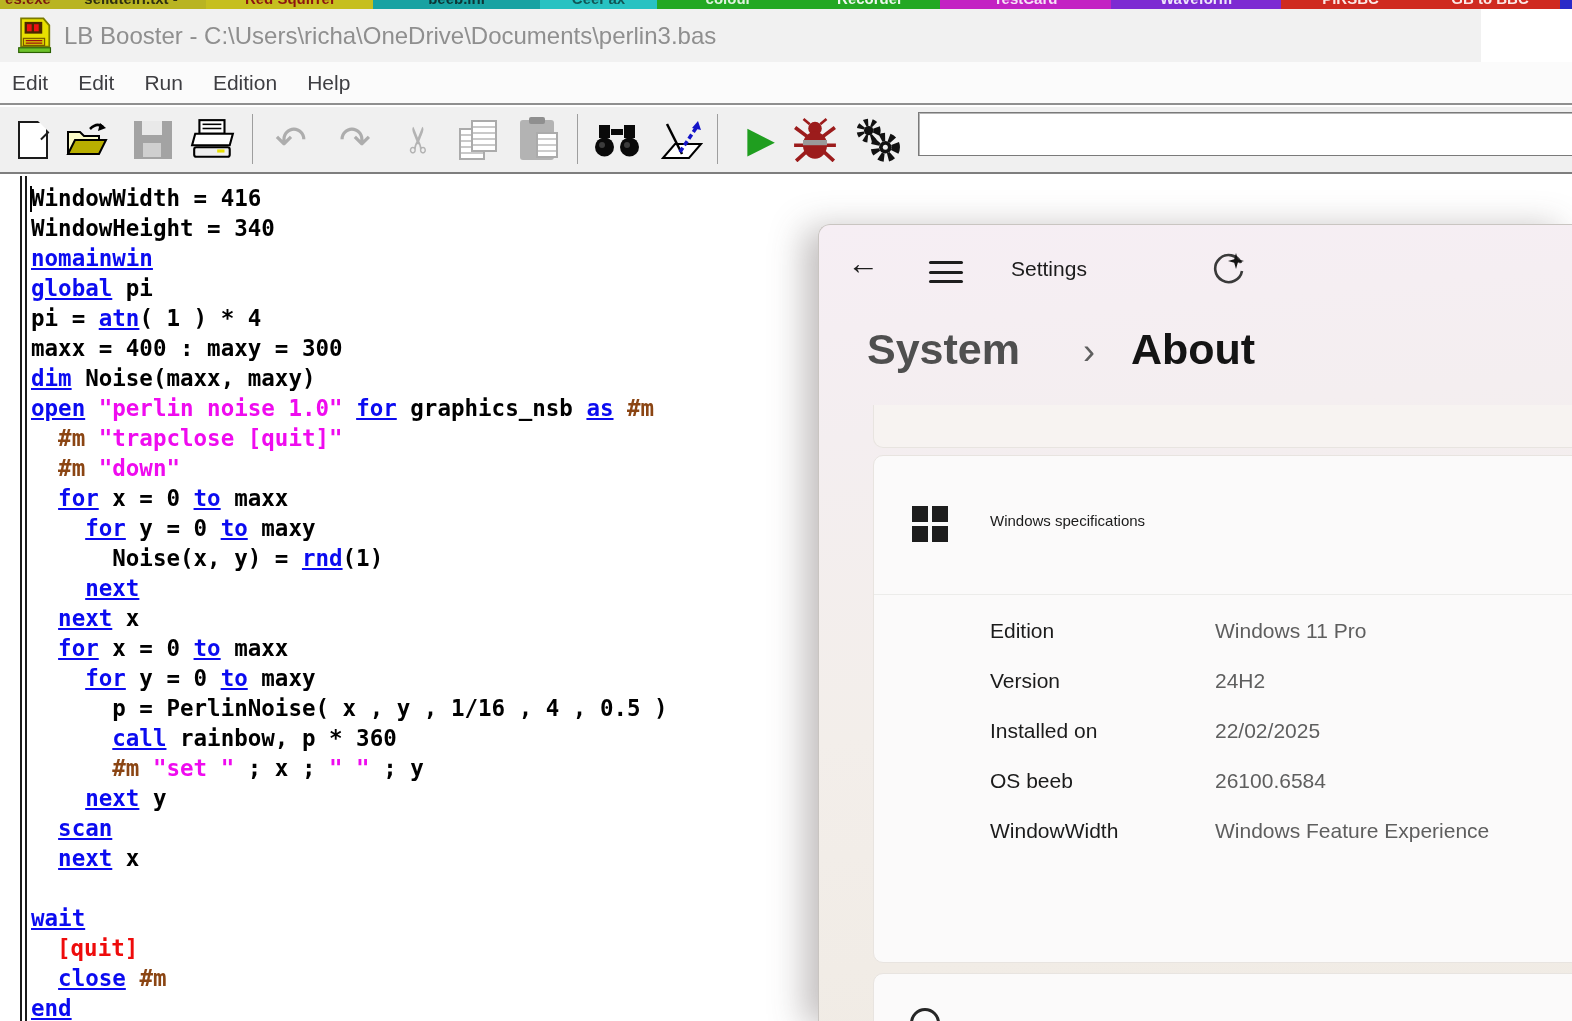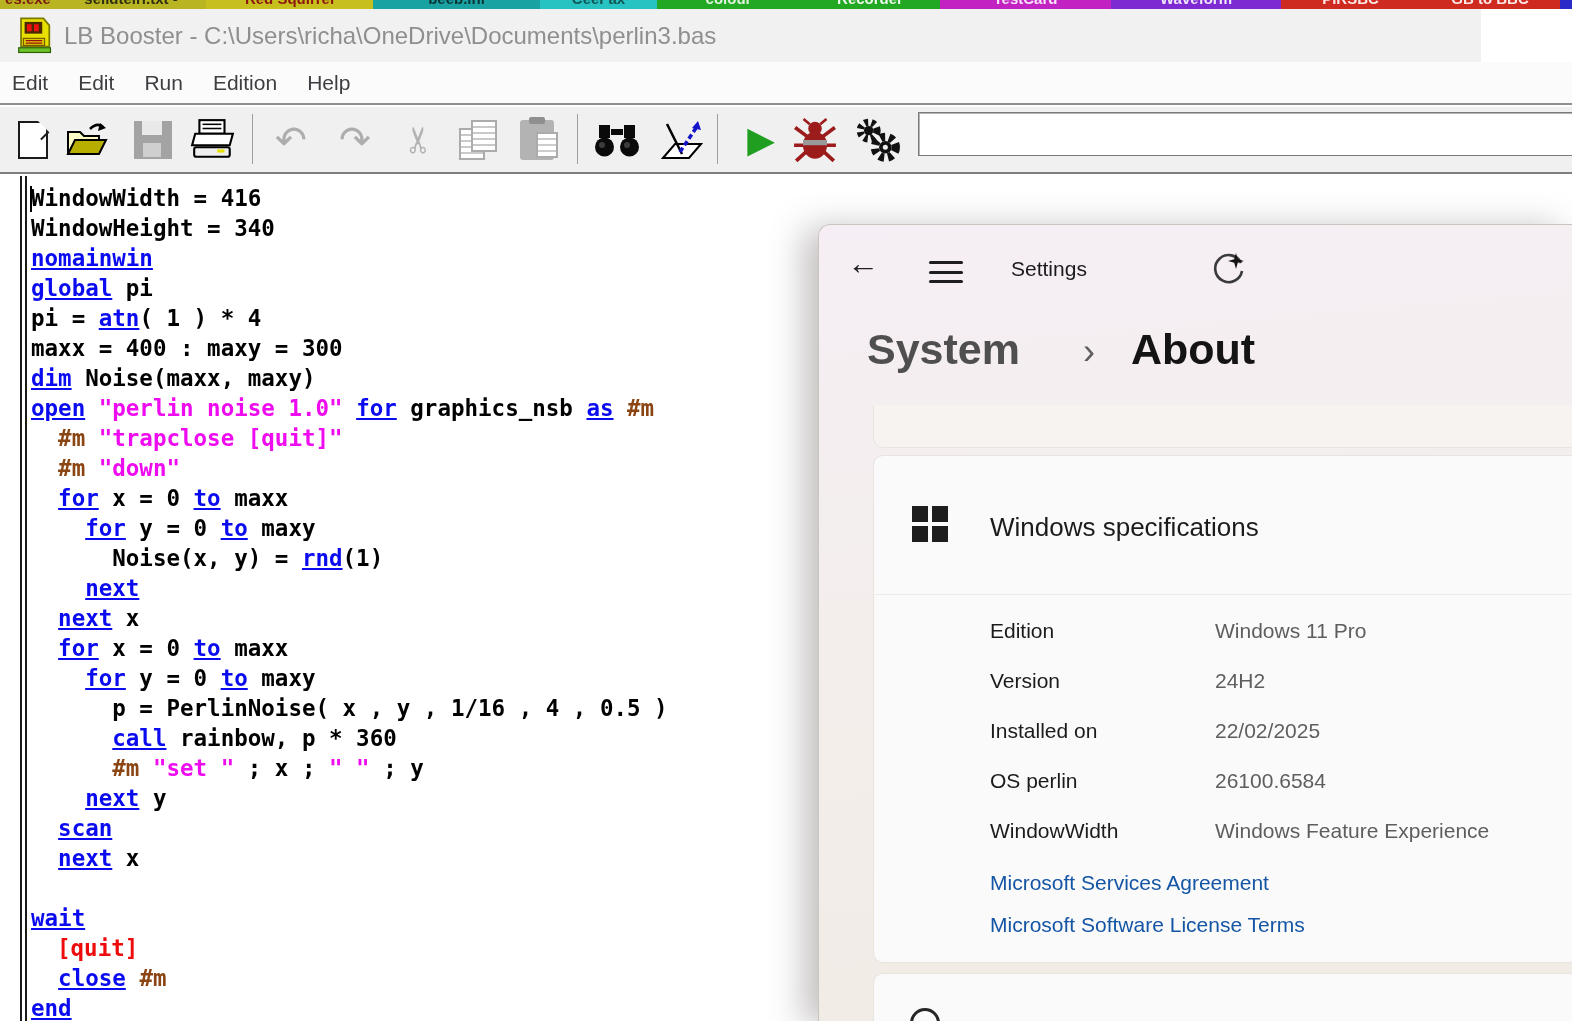--- a/index.html
+++ b/index.html
@@ -94,21 +94,21 @@
   #crumb-current{ position:absolute; left:312px; top:100px; font-size:43px; font-weight:700; color:#141414; }
 
   .card { position:absolute; left:54px; width:760px; background:#fbfafa; border:1px solid #e8e4e0; }
   #partial-card { top:180px; height:43px; border-radius:0 0 10px 10px; border-top:none; background:#f7f3f1; }
   #spec-card { top:230px; height:508px; border-radius:10px; }
   #next-card { top:748px; height:60px; border-radius:10px 10px 0 0; }
 
   #win-logo { position:absolute; left:38px; top:50px; width:36px; height:36px;
       display:grid; grid-template-columns:16px 16px; grid-template-rows:16px 16px; gap:4px; }
   #win-logo div { background:#1d1d1d; }
-  #spec-title { position:absolute; left:116px; top:56px; font-size:26px; color:#1b1b1b; }
+  #spec-title { position:absolute; left:116px; top:56px; font-size:15px; color:#1b1b1b; }
   #spec-divider { position:absolute; left:0; top:138px; width:100%; height:1px; background:#ececea; }
 
   #spec-rows { position:absolute; left:0; top:150px; width:100%; }
   .spec-row { position:relative; height:50px; }
   .spec-label { position:absolute; left:116px; top:0; line-height:50px; font-size:21px; color:#1b1b1b; }
   .spec-value { position:absolute; left:341px; top:0; line-height:50px; font-size:21px; color:#5e5e5e; white-space:nowrap; }
 
   #spec-links { position:absolute; left:116px; top:406px; }
   .spec-link { height:42px; line-height:42px; font-size:21px; color:var(--c-link); cursor:pointer; white-space:nowrap; }
 
@@ -309,32 +309,28 @@
           </div>
           <div class="spec-row">
             <span class="spec-label">Version</span>
             <span class="spec-value">24H2</span>
           </div>
           <div class="spec-row">
             <span class="spec-label">Installed on</span>
             <span class="spec-value">22/02/2025</span>
           </div>
           <div class="spec-row">
-            <span class="spec-label">OS perlin</span>
+            <span class="spec-label">OS beeb</span>
             <span class="spec-value">26100.6584</span>
           </div>
           <div class="spec-row">
             <span class="spec-label">WindowWidth</span>
             <span class="spec-value">Windows Feature Experience</span>
           </div>
         </div>
-      <div id="spec-links">
-          <div class="spec-link">Microsoft Services Agreement</div>
-          <div class="spec-link">Microsoft Software License Terms</div>
-        </div>
     </div>
 
     <div id="next-card" class="card">
       <div id="next-card-icon"></div>
     </div>
   </div>
 
 </div>
 
 </body></html>

